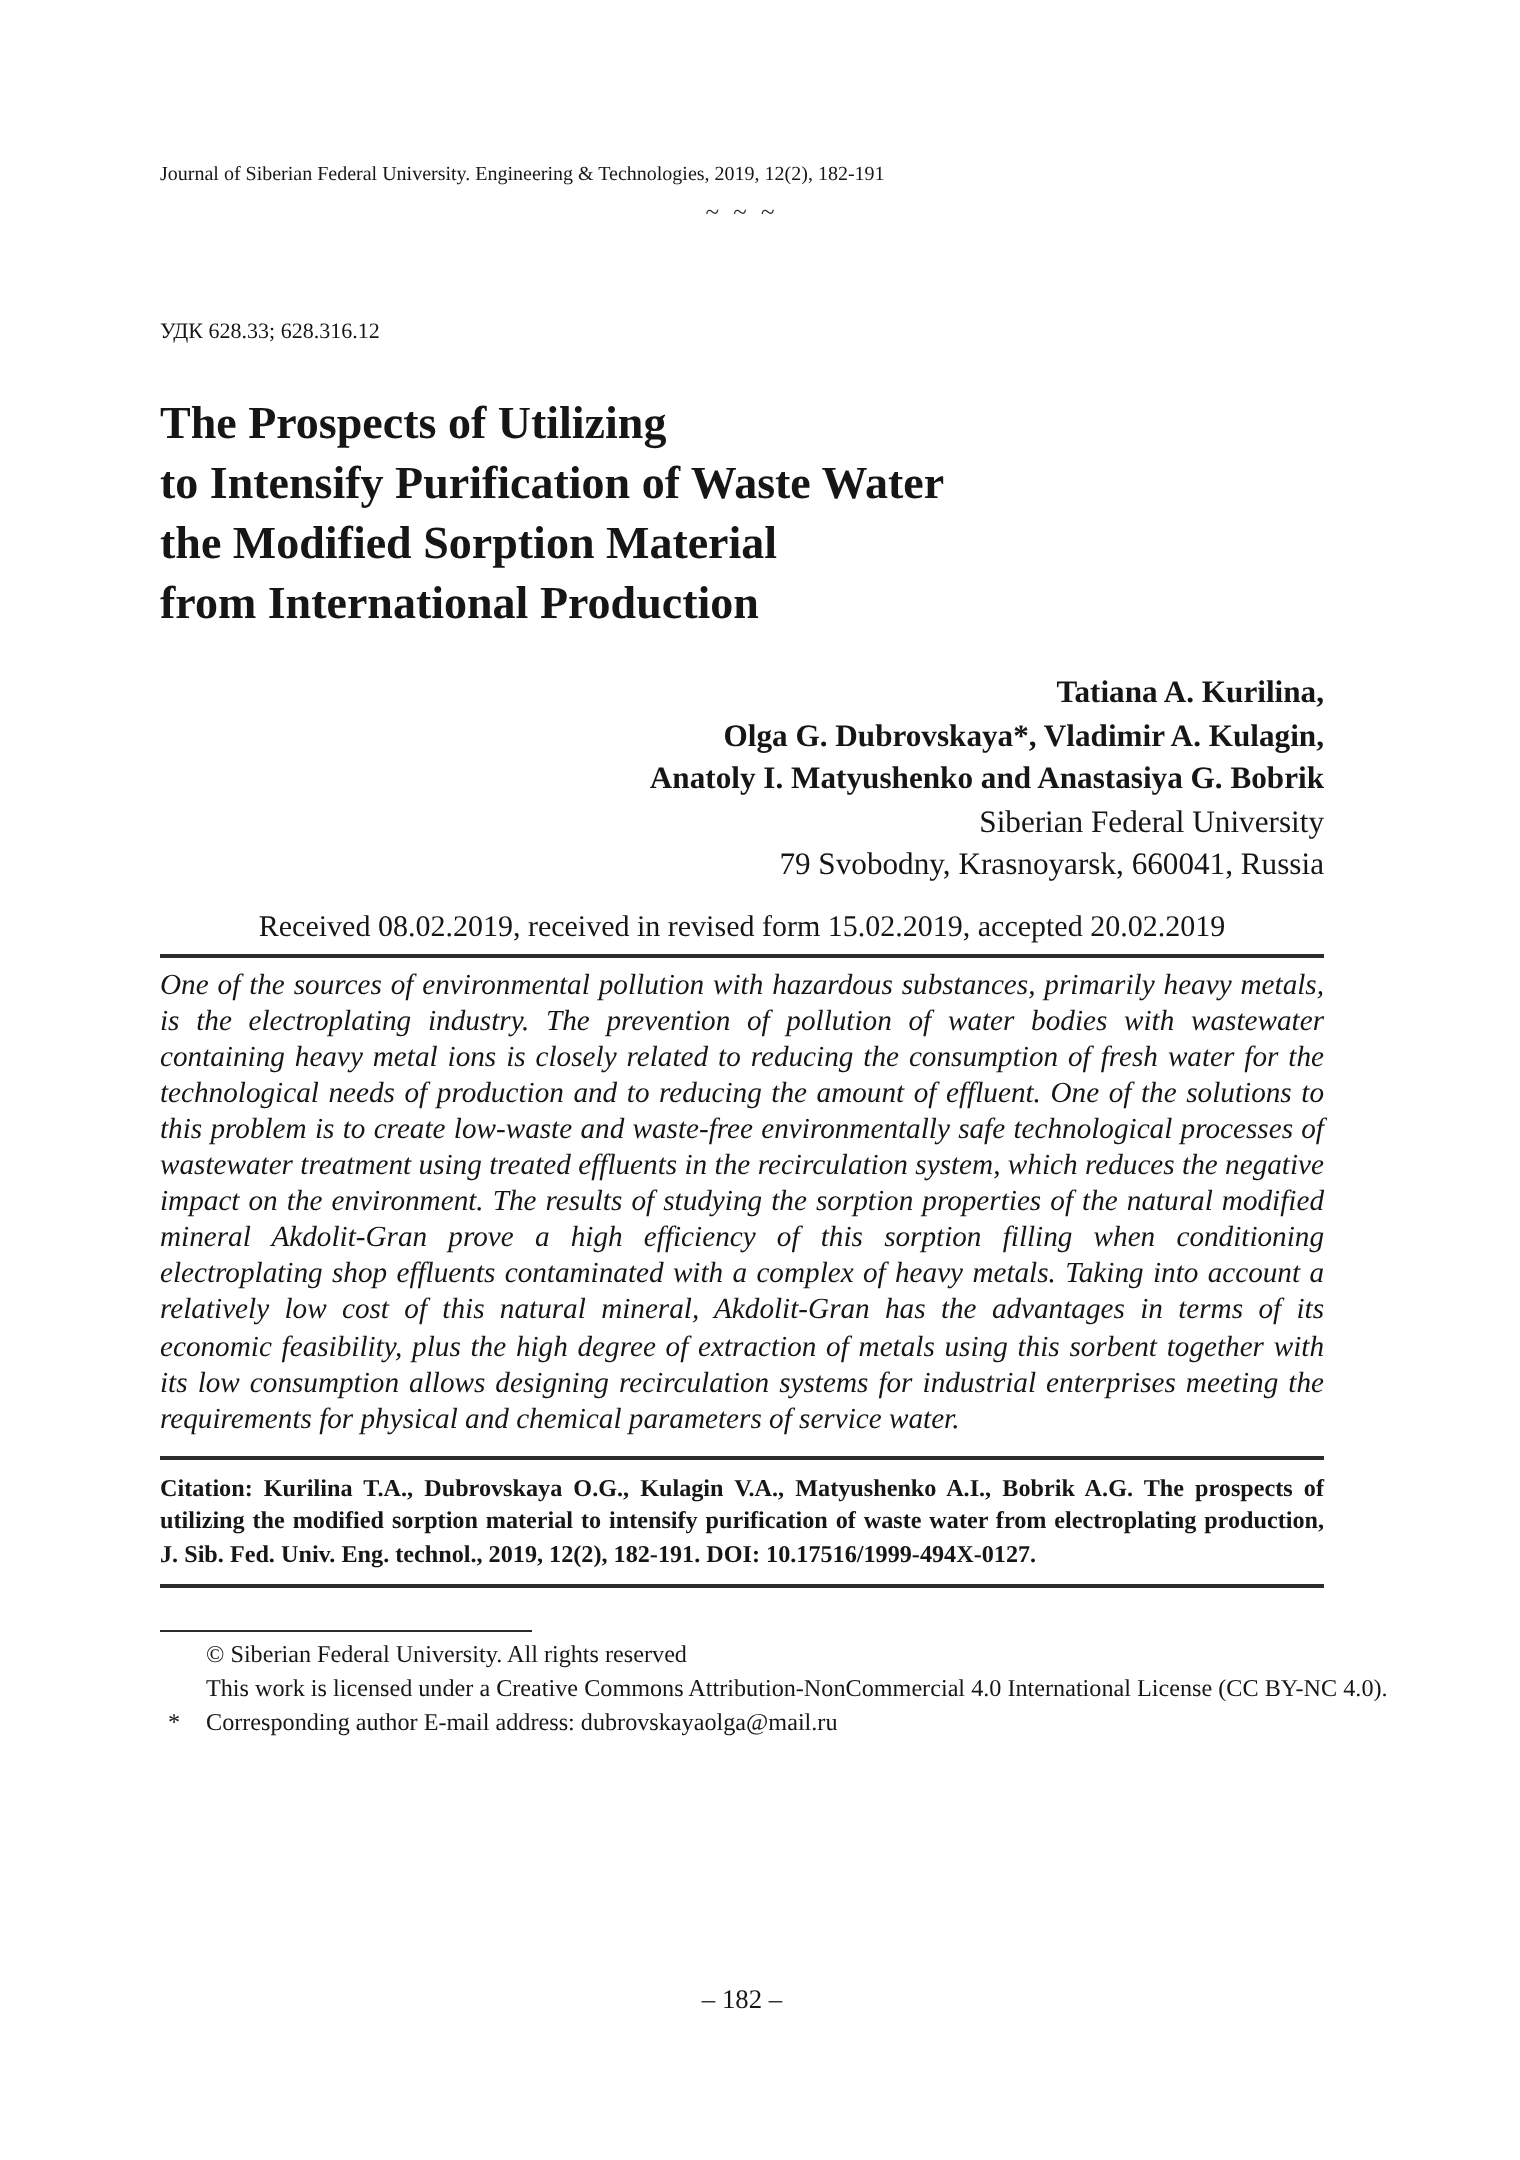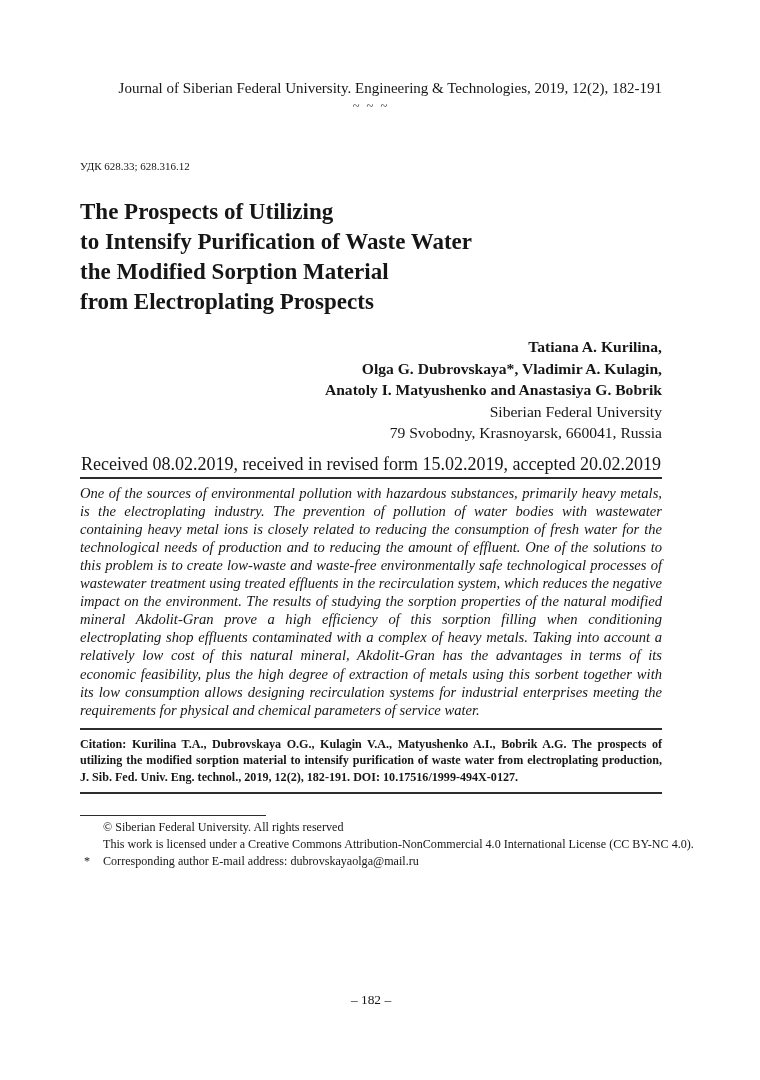--- a/index.html
+++ b/index.html
@@ -14,22 +14,22 @@
     background: #ffffff;
     color: #161616;
     font-family: "Liberation Serif", "DejaVu Serif", serif;
     overflow: hidden;
     box-sizing: border-box;
   }
   .content {
     padding: 80px 98px 0 80px; 
   }
   .journal-line {
-    text-align: right;
-    font-size: 15px;
+    text-align: left;
+    font-size: 10px;
     line-height: 16px;
     white-space: nowrap;
   }
   .tilde-divider {
     text-align: center;
     font-size: 12.5px;
     line-height: 15px;
     margin-top: 3px;
     letter-spacing: 2px;
     color: #2a2a2a;
@@ -53,21 +53,21 @@
     line-height: 21.6px;
   }
   .affiliation {
     text-align: right;
     font-size: 15.6px;
     line-height: 21.4px;
   }
   .received {
     margin-top: 12px;
     text-align: center;
-    font-size: 18px;
+    font-size: 15px;
     line-height: 16px;
   }
   .rule {
     border: none;
     border-top: 2px solid #2c2c2c;
     margin: 0;
   }
   .rule-top { margin-top: 5px; }
   .abstract {
     margin-top: 5px;
@@ -134,21 +134,21 @@
     <div class="journal-line">Journal of Siberian Federal University. Engineering &amp; Technologies, 2019, 12(2), 182-191</div>
 
     <div class="tilde-divider">~ ~ ~</div>
 
     <div class="udc">УДК 628.33; 628.316.12</div>
 
     <div class="title">
       <div>The Prospects of Utilizing</div>
       <div>to Intensify Purification of Waste Water</div>
       <div>the Modified Sorption Material</div>
-      <div>from Electroplating Prospects</div>
+      <div>from International Production</div>
     </div>
 
     <div class="authors">
       <div>Tatiana A. Kurilina,</div>
       <div>Olga G. Dubrovskaya*, Vladimir A. Kulagin,</div>
       <div>Anatoly I. Matyushenko and Anastasiya G. Bobrik</div>
     </div>
 
     <div class="affiliation">
       <div>Siberian Federal University</div>

